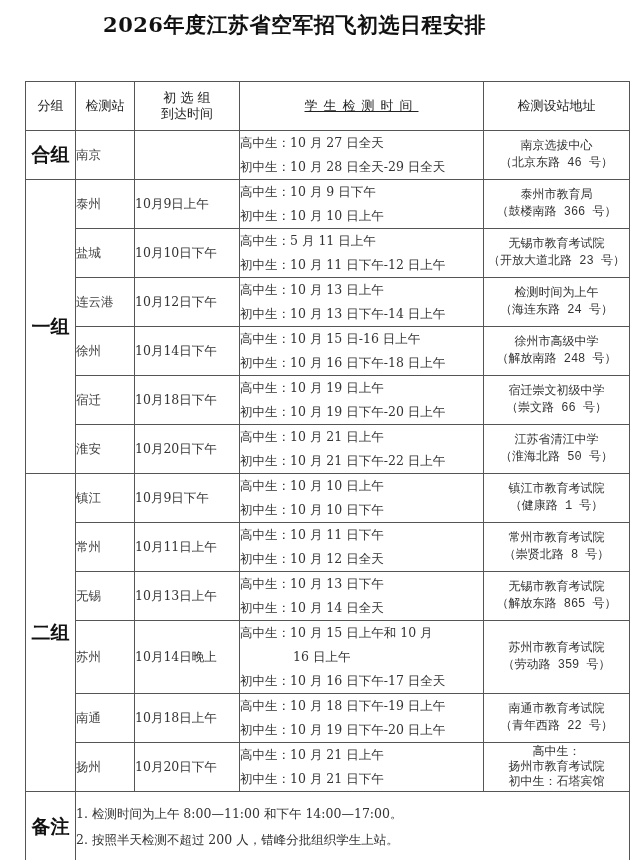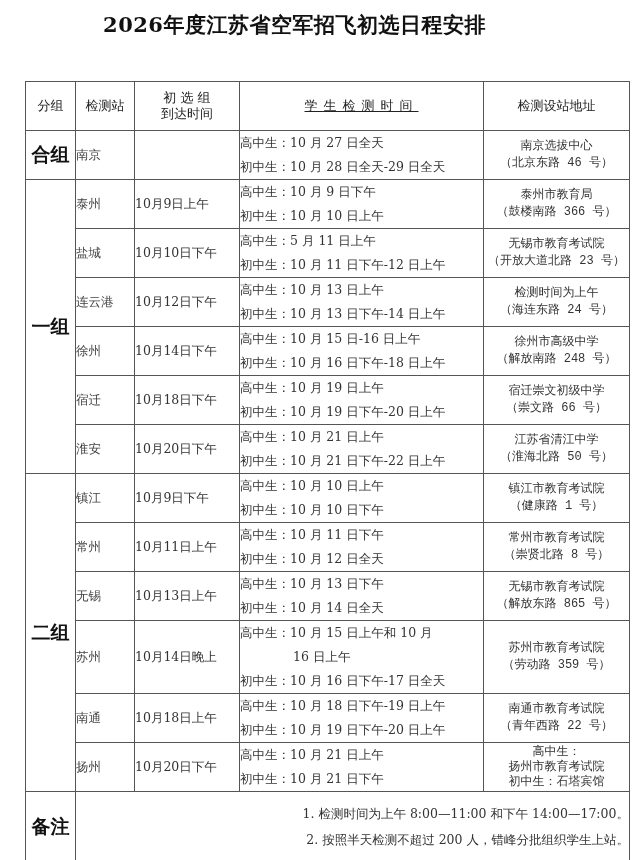--- a/index.html
+++ b/index.html
@@ -17,21 +17,21 @@
   td { font-size: 12.5px; }
   td.group { text-align: center; font-weight: bold; font-size: 19px; color: #111;
              font-family: "DejaVu Sans", "Liberation Sans", sans-serif; }
   td.station { text-align: left; color: #444; }
   td.arrive { text-align: left; color: #333; white-space: nowrap; }
   td.times { padding-left: 7px; color: #333; }
   td.times div { line-height: 24px; white-space: nowrap; }
   td.times .indent { padding-left: 53px; }
   td.addr { text-align: center; font-size: 12px; line-height: 17px; color: #333; font-family: Liberation Mono, monospace; }
   td.notes { padding-left: 7px; font-size: 12.5px; color: #333; }
-  td.notes div { line-height: 26px; text-align: right; }
+  td.notes div { line-height: 26px; }
   tr.h-head { height: 49px; }
   tr.h-row { height: 48px; }
   tr.h-tall { height: 71px; }
   tr.h-notes { height: 71px; }
   th .two { line-height: 16px; }
 </style>
 </head>
 <body>
 
 <div class="title">2026年度江苏省空军招飞初选日程安排</div>

